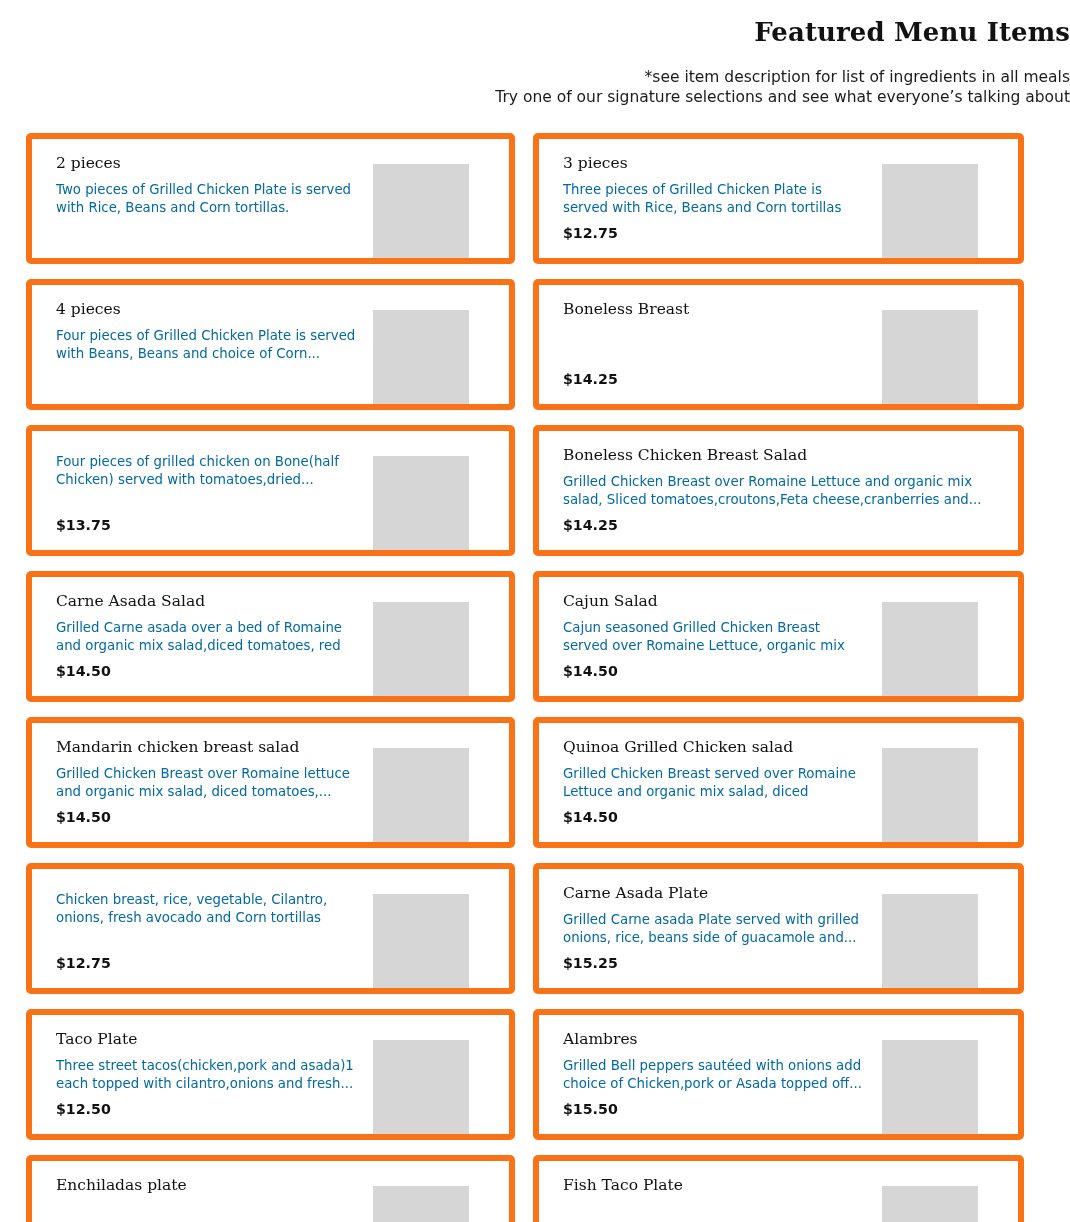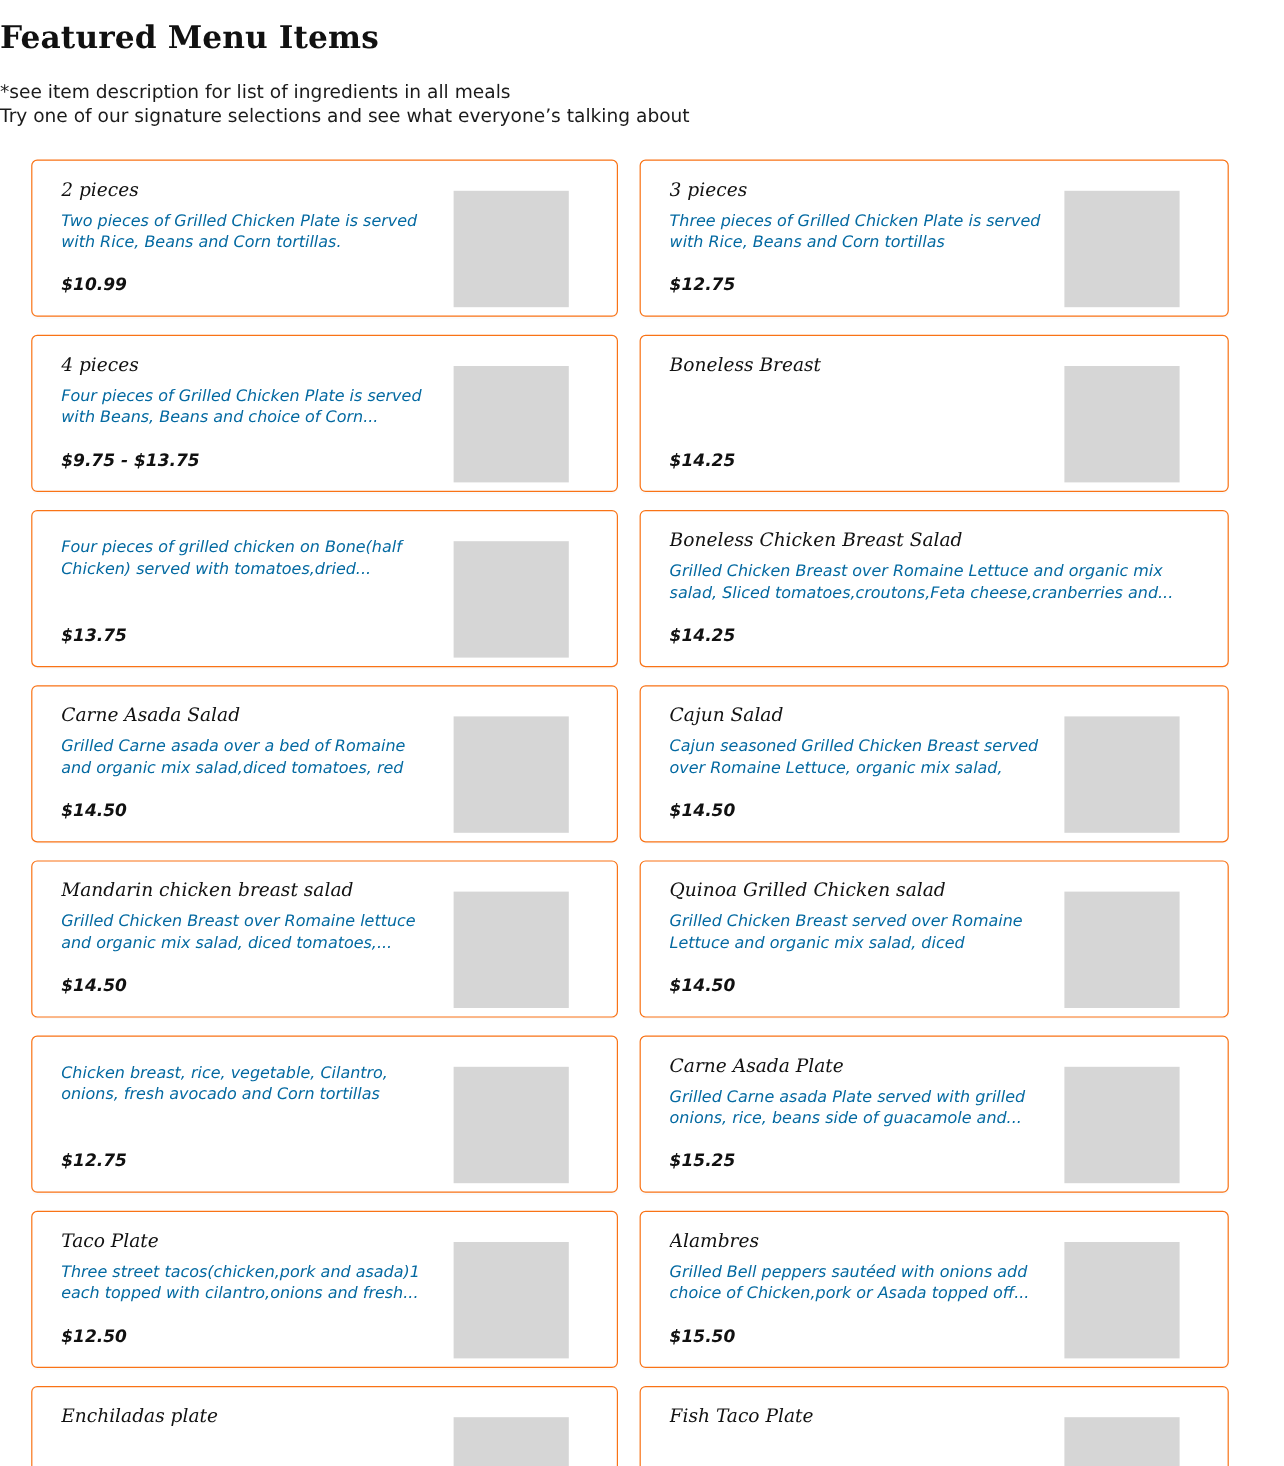--- a/index.html
+++ b/index.html
@@ -19,21 +19,21 @@
   .page {
     width: 1070px;
     height: 1222px;
     position: relative;
     overflow: hidden;
   }
 
   
   .header {
     padding-top: 16px;
-    text-align: left;
+    text-align: right;
   }
 
   .page-title {
     font-family: "DejaVu Serif", serif;
     font-size: 26px;
     font-weight: 700;
     color: #111111;
     letter-spacing: 0.1px;
     line-height: 1.3;
   }
@@ -55,31 +55,30 @@
     display: grid;
     grid-template-columns: 489px 491px;
     column-gap: 18px;
     row-gap: 15px;
     align-content: start;
   }
 
   
   .menu-card {
     background: #ffffff;
-    border: 1px solid #f97316;
+    border: 6px solid #f97316;
     border-radius: 5px;
     height: 131px;
     padding: 14px 18px 12px 24px;
     display: flex;
     align-items: flex-start;
     justify-content: space-between;
     gap: 14px;
     overflow: hidden;
     box-shadow: 0 1px 1px rgba(0,0,0,0.02);
-    font-style: italic;
   }
 
   .card-text {
     flex: 1 1 auto;
     min-width: 0;
     display: flex;
     flex-direction: column;
     height: 100%;
   }
 
@@ -135,37 +134,35 @@
       <span class="subtitle-line">*see item description for list of ingredients in all meals</span>
       <span class="subtitle-line">Try one of our signature selections and see what everyone’s talking about</span>
     </div>
   </div>
 
   <div class="menu-grid" id="menu-grid">
       <div class="menu-card">
         <div class="card-text">
           <div class="item-title">2 pieces</div>
           <div class="item-desc">Two pieces of Grilled Chicken Plate is served with Rice, Beans and Corn tortillas.</div>
-          <div class="item-price">$10.99</div>
         </div>
         <div class="item-thumb"></div>
       </div>
       <div class="menu-card">
         <div class="card-text">
           <div class="item-title">3 pieces</div>
           <div class="item-desc">Three pieces of Grilled Chicken Plate is served with Rice, Beans and Corn tortillas</div>
           <div class="item-price">$12.75</div>
         </div>
         <div class="item-thumb"></div>
       </div>
       <div class="menu-card">
         <div class="card-text">
           <div class="item-title">4 pieces</div>
           <div class="item-desc">Four pieces of Grilled Chicken Plate is served with Beans, Beans and choice of Corn...</div>
-          <div class="item-price">$9.75 - $13.75</div>
         </div>
         <div class="item-thumb"></div>
       </div>
       <div class="menu-card">
         <div class="card-text">
           <div class="item-title">Boneless Breast</div>
           <div class="item-price">$14.25</div>
         </div>
         <div class="item-thumb"></div>
       </div>

